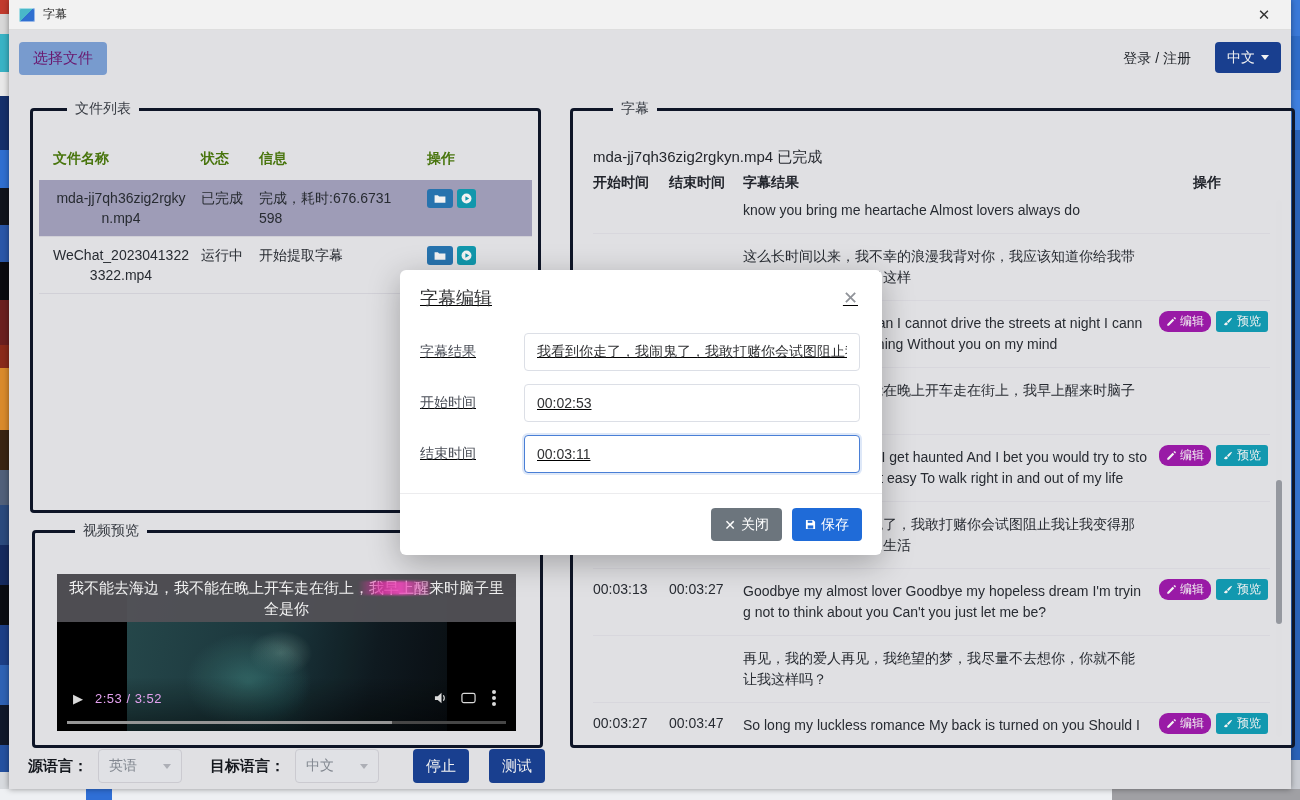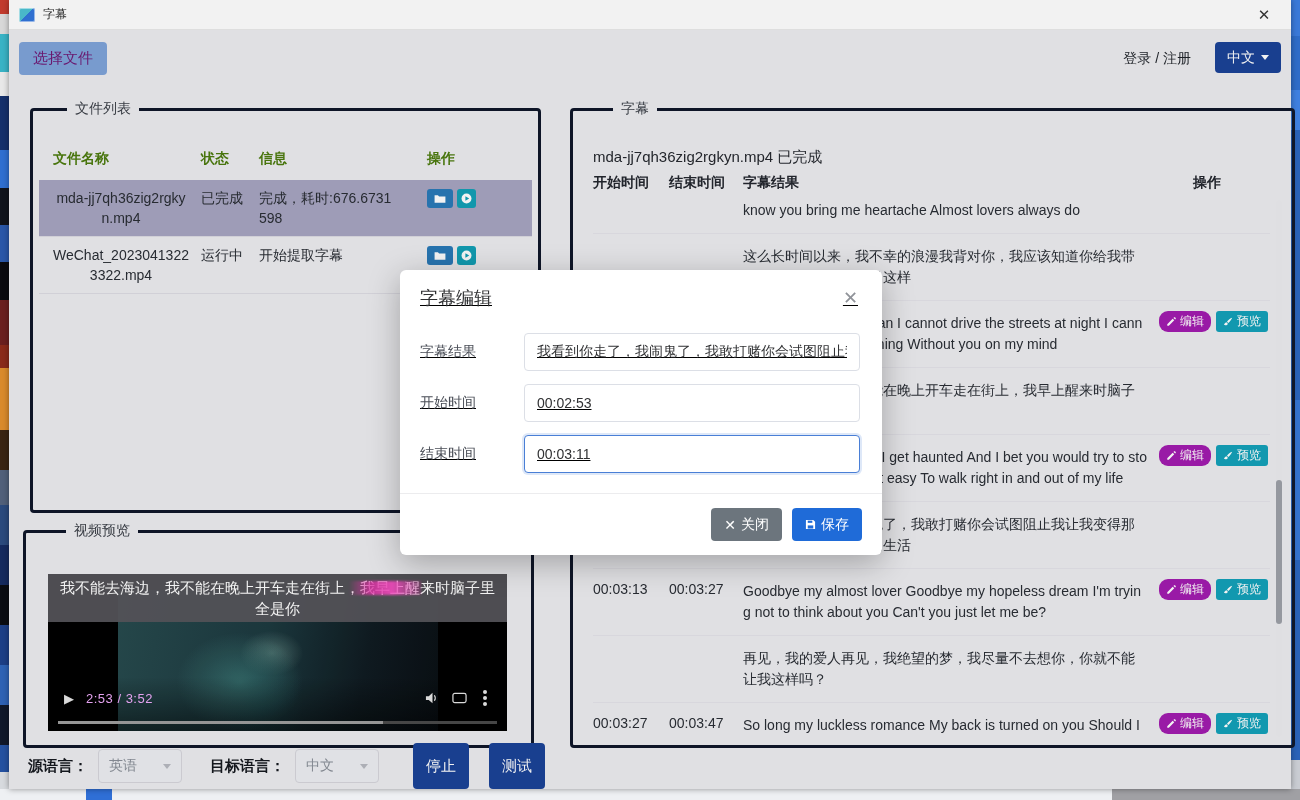--- a/index.html
+++ b/index.html
@@ -41,21 +41,21 @@
   .btn-lang{position:absolute;right:10px;top:42px;width:66px;height:31px;border:0;border-radius:4px;
       background:#1b4397;color:#fff;font-size:14px;display:flex;align-items:center;
       justify-content:center;gap:6px;cursor:pointer;}
   .caret{width:0;height:0;border-left:4px solid transparent;border-right:4px solid transparent;
          border-top:5px solid #fff;display:inline-block;}
 
   
   fieldset.fs{position:absolute;margin:12px;border:3px solid #0f172a;border-radius:4px;background:transparent;}
   fieldset.fs legend{margin-left:28px;padding:0 8px;font-size:14px;color:#3c4048;}
   .fs-files{left:9px;top:88px;width:511px;height:413px;box-sizing:border-box;padding:24px 6px 0;}
-  .fs-video{left:2px;top:510px;width:511px;height:226px;box-sizing:border-box;}
+  .fs-video{left:11px;top:510px;width:511px;height:226px;box-sizing:border-box;}
   .fs-sub{left:549px;top:88px;width:725px;height:648px;box-sizing:border-box;}
 
   
   .fhead,.frow{display:grid;grid-template-columns:148px 58px 168px 1fr;}
   .fhead{padding:8px 0 12px 14px;font-weight:bold;font-size:14px;color:#4d7c0f;}
   .frow{padding:8px 0 8px 14px;border-bottom:1px solid #dddce3;font-size:14px;line-height:20px;color:#2a2e35;}
   .frow.selected{background:#a7a5c1;}
   .c-name{word-break:break-all;padding-right:12px;text-align:center;}
   .c-info{word-break:break-all;padding-right:32px;}
   .c-act{display:flex;gap:4px;align-items:flex-start;padding-top:1px;}
@@ -107,21 +107,21 @@
   .sscroll{position:absolute;right:10px;top:82px;bottom:8px;width:6px;background:#ebebef;border-radius:3px;}
   .sthumb{position:absolute;left:0;top:280px;width:6px;height:144px;background:#9ea1a8;border-radius:3px;}
 
   
   .bottombar{position:absolute;left:9px;top:748px;height:36px;display:flex;align-items:center;}
   .bb-label{font-size:15px;font-weight:bold;color:#16191f;margin-right:10px;}
   .bb-select{width:84px;height:34px;background:#eceef2;border:1px solid #d6d5dc;border-radius:4px;
       display:flex;align-items:center;justify-content:space-between;padding:0 10px;box-sizing:border-box;
       font-size:14px;color:#8a8f98;margin-right:28px;cursor:pointer;}
   .bb-select .caret{border-top-color:#b7b9c0;}
-  .bb-btn{height:46px;border:0;border-radius:4px;background:#1b4397;color:#fff;font-size:15px;
+  .bb-btn{height:34px;border:0;border-radius:4px;background:#1b4397;color:#fff;font-size:15px;
       padding:0 13px;margin-right:20px;cursor:pointer;}
 
   
   .backdrop{position:absolute;left:0;right:0;top:30px;bottom:0;background:rgba(0,0,0,.05);}
   .modal{position:absolute;left:391px;top:270px;width:482px;height:285px;background:#fff;
          border-radius:6px;box-shadow:0 8px 32px rgba(0,0,0,.28);box-sizing:border-box;text-decoration:underline;}
   .m-head{display:flex;align-items:center;padding:16px 18px 10px 20px;}
   .m-title{font-size:18px;color:#303133;}
   .m-close{margin-left:auto;border:0;background:transparent;color:#909399;font-size:18px;cursor:pointer;}
   .m-row{display:flex;align-items:center;padding:0 22px 0 20px;margin-top:13px;}

